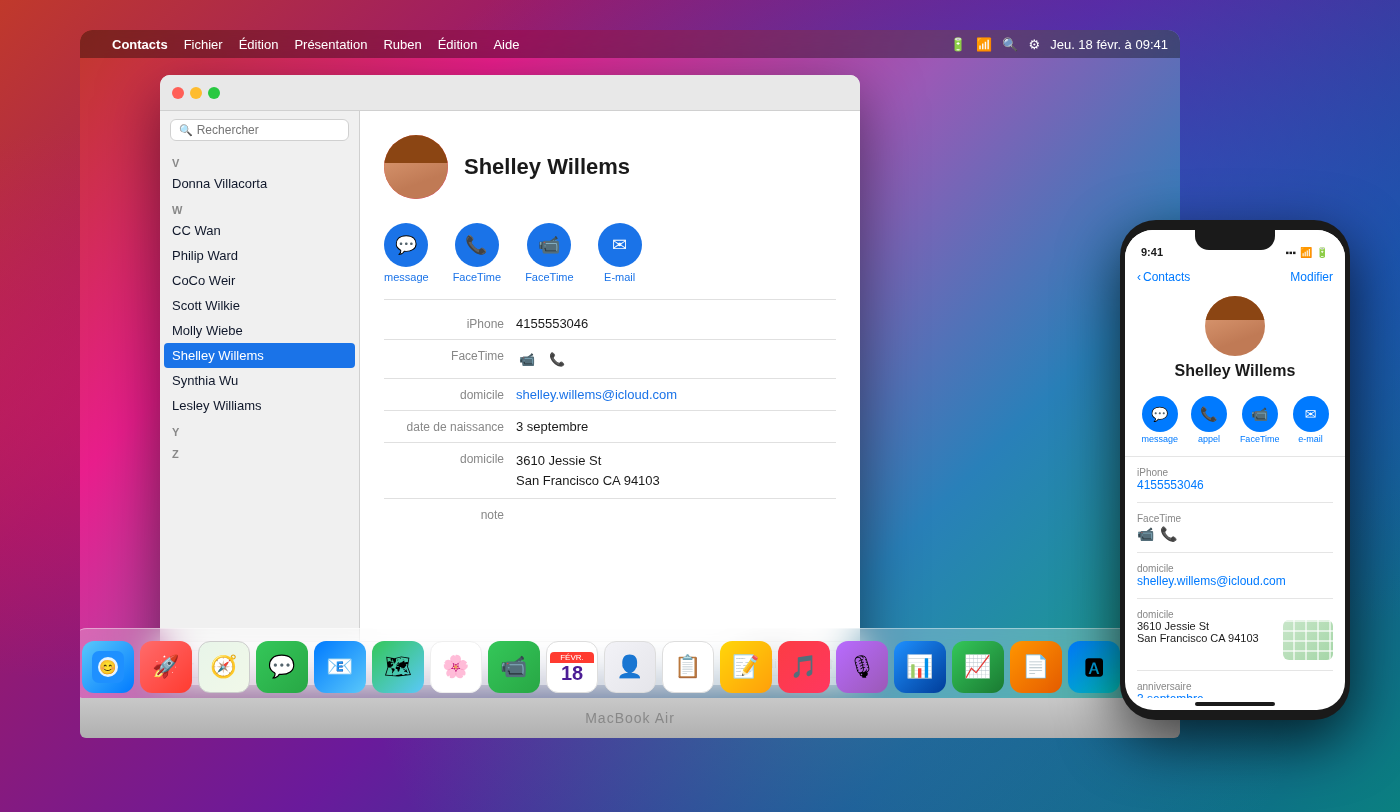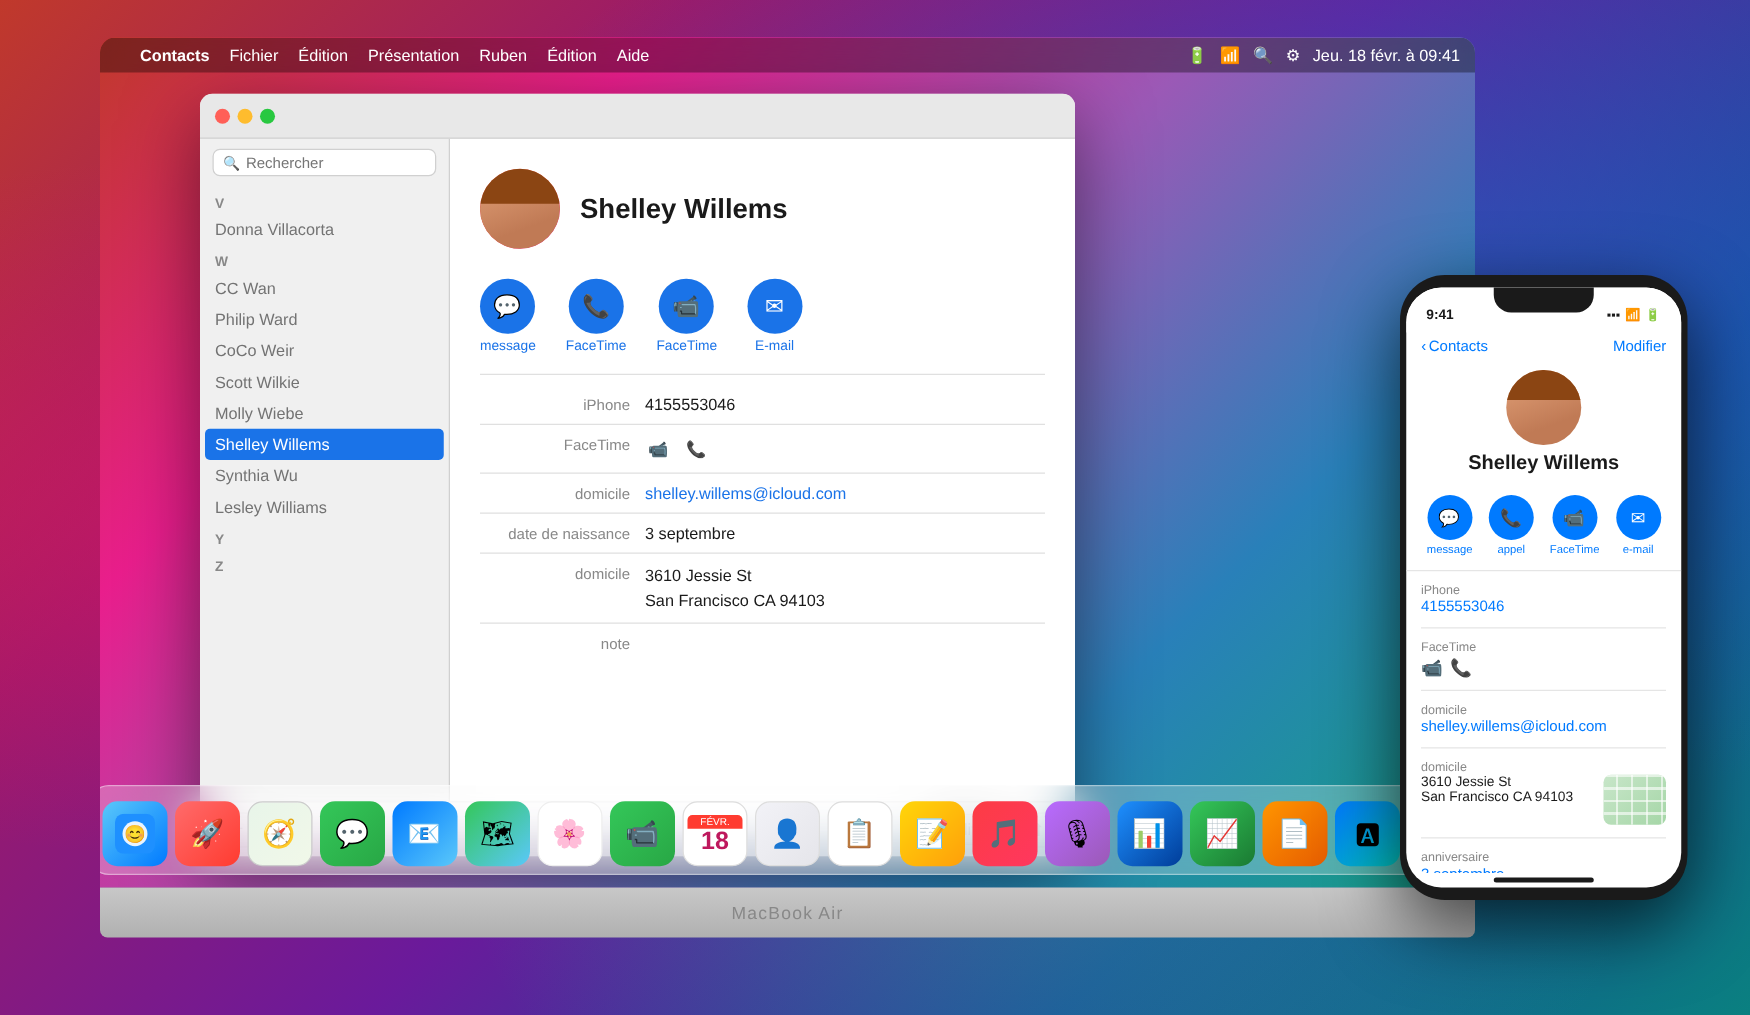--- a/index.html
+++ b/index.html
@@ -176,21 +176,21 @@
       font-size: 11px;
       font-weight: 600;
       color: #888;
       padding: 8px 12px 2px;
       text-transform: uppercase;
       letter-spacing: 0.5px;
     }
     .contact-item {
       padding: 5px 12px;
       font-size: 13px;
-      color: #737373;
+      color: #0f172a;
       cursor: pointer;
       border-radius: 0;
     }
     .contact-item.selected {
       background: #1a73e8;
       color: white;
       border-radius: 4px;
       margin: 0 4px;
       padding: 5px 8px;
     }
@@ -422,21 +422,21 @@
     .dock-podcasts { background: linear-gradient(135deg, #b86bff, #9b59b6); }
     .dock-keynote { background: linear-gradient(135deg, #1e90ff, #003d99); }
     .dock-numbers { background: linear-gradient(135deg, #34c759, #1a7a32); }
     .dock-pages { background: linear-gradient(135deg, #ff9500, #e65c00); }
     .dock-appstore { background: linear-gradient(135deg, #007aff, #00c7be); }
     .dock-system { background: linear-gradient(135deg, #8e8e93, #636366); }
 
     
     .macbook-bottom {
       position: absolute;
-      bottom: 0;
+      bottom: 12px;
       left: 0;
       right: 0;
       height: 40px;
       background: linear-gradient(180deg, #c8c8c8 0%, #b0b0b0 100%);
       border-radius: 0 0 6px 6px;
       display: flex;
       align-items: center;
       justify-content: center;
     }
     .macbook-label {
@@ -805,21 +805,21 @@
       </div>
       <div class="dock-icon dock-launchpad" title="Launchpad" style="background:linear-gradient(135deg,#ff6b6b,#ff3b30);display:flex;align-items:center;justify-content:center;font-size:22px;">🚀</div>
       <div class="dock-icon dock-safari" title="Safari" style="background:linear-gradient(135deg,#e8f5e9,#f1f8e9);display:flex;align-items:center;justify-content:center;font-size:22px;border:1px solid #ccc;">🧭</div>
       <div class="dock-icon dock-messages" title="Messages" style="background:linear-gradient(135deg,#34c759,#28a745);display:flex;align-items:center;justify-content:center;font-size:22px;">💬</div>
       <div class="dock-icon dock-mail" title="Mail" style="background:linear-gradient(135deg,#007aff,#5ac8fa);display:flex;align-items:center;justify-content:center;font-size:22px;">📧</div>
       <div class="dock-icon dock-maps" title="Maps" style="background:linear-gradient(135deg,#34c759,#5ac8fa);display:flex;align-items:center;justify-content:center;font-size:22px;">🗺</div>
       <div class="dock-icon dock-photos" title="Photos" style="background:white;display:flex;align-items:center;justify-content:center;font-size:22px;border:1px solid #eee;">🌸</div>
       <div class="dock-icon dock-facetime" title="FaceTime" style="background:linear-gradient(135deg,#34c759,#28a745);display:flex;align-items:center;justify-content:center;font-size:22px;">📹</div>
       <div class="dock-icon dock-calendar" title="Calendar" style="background:white;border:1px solid #ddd;display:flex;flex-direction:column;align-items:center;justify-content:center;font-size:10px;padding:3px;">
         <span style="background:#ff3b30;color:white;width:100%;text-align:center;font-size:8px;border-radius:4px 4px 0 0;padding:1px 0;">FÉVR.</span>
-        <span style="font-size:20px;font-weight:700;color:#be185d;line-height:1;">18</span>
+        <span style="font-size:20px;font-weight:700;color:#4c1d95;line-height:1;">18</span>
       </div>
       <div class="dock-icon dock-contacts" title="Contacts" style="background:linear-gradient(135deg,#f2f2f7,#e5e5ea);display:flex;align-items:center;justify-content:center;font-size:22px;border:1px solid #ddd;">👤</div>
       <div class="dock-icon dock-reminders" title="Reminders" style="background:white;border:1px solid #ddd;display:flex;align-items:center;justify-content:center;font-size:22px;">📋</div>
       <div class="dock-icon dock-notes" title="Notes" style="background:linear-gradient(135deg,#ffd60a,#ff9f0a);display:flex;align-items:center;justify-content:center;font-size:22px;">📝</div>
       <div class="dock-icon dock-music" title="Music" style="background:linear-gradient(135deg,#fc3c44,#ff375f);display:flex;align-items:center;justify-content:center;font-size:22px;">🎵</div>
       <div class="dock-icon dock-podcasts" title="Podcasts" style="background:linear-gradient(135deg,#b86bff,#9b59b6);display:flex;align-items:center;justify-content:center;font-size:22px;">🎙</div>
       <div class="dock-icon dock-keynote" title="Keynote" style="background:linear-gradient(135deg,#1e90ff,#003d99);display:flex;align-items:center;justify-content:center;font-size:22px;">📊</div>
       <div class="dock-icon dock-numbers" title="Numbers" style="background:linear-gradient(135deg,#34c759,#1a7a32);display:flex;align-items:center;justify-content:center;font-size:22px;">📈</div>
       <div class="dock-icon dock-pages" title="Pages" style="background:linear-gradient(135deg,#ff9500,#e65c00);display:flex;align-items:center;justify-content:center;font-size:22px;">📄</div>
       <div class="dock-icon dock-appstore" title="App Store" style="background:linear-gradient(135deg,#007aff,#00c7be);display:flex;align-items:center;justify-content:center;font-size:22px;">🅰</div>

